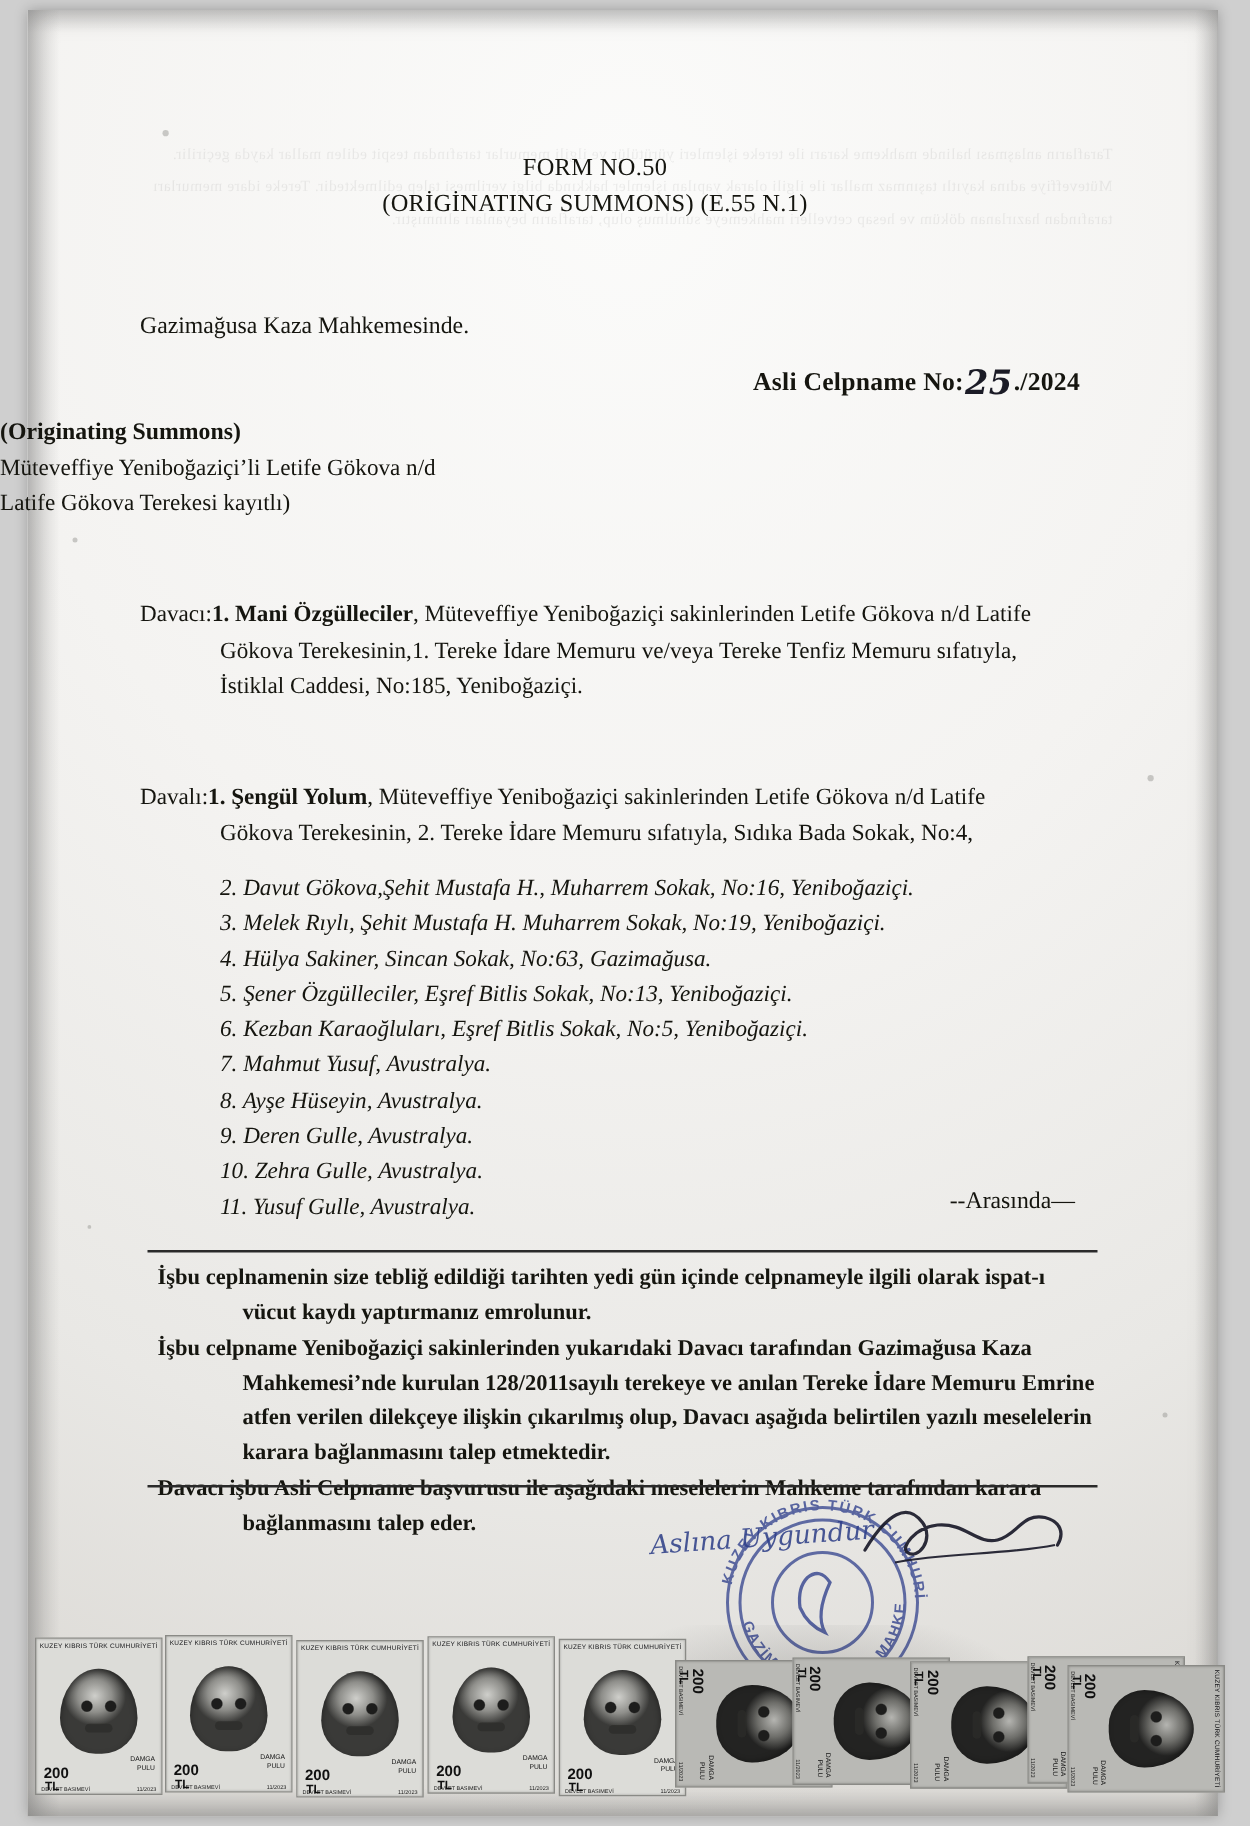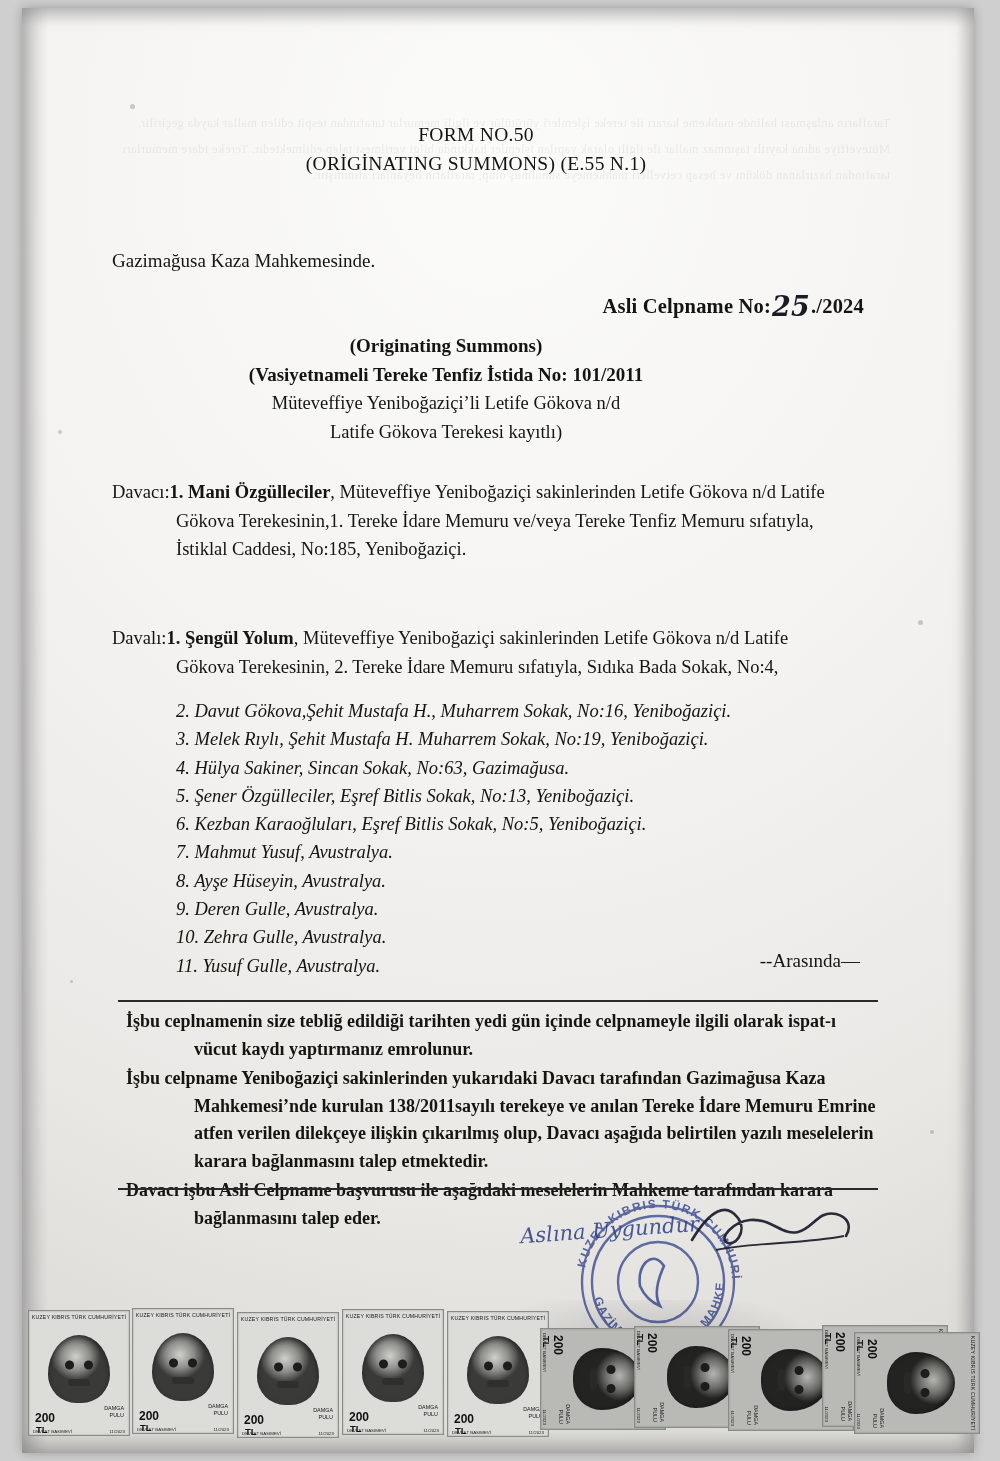--- a/index.html
+++ b/index.html
@@ -34,21 +34,21 @@
   .content{position:absolute;left:0;top:0;width:952px;height:1445px;color:#15150f;}
   .center{text-align:center;}
   .hdr{font-size:19.5px;line-height:29px;letter-spacing:.3px;}
   .hdr .l1{margin-top:120px;font-family:Liberation Serif, serif;}
   .court{position:absolute;left:112px;top:250px;font-size:19px;text-align:right;}
   .celp{position:absolute;right:88px;top:288px;font-size:20.5px;font-weight:bold;letter-spacing:.2px;}
   .celp .hand{
     font-family:"DejaVu Serif", serif;font-size:27px;font-weight:bold;
     font-style:italic;color:#1b1b26;position:relative;top:3px;padding:0 1px;
   }
-  .blk2{position:absolute;left:0;right:60px;top:332px;text-align:center;font-size:18.5px;line-height:28.5px;}
+  .blk2{position:absolute;left:0;right:60px;top:332px;text-align:left;font-size:18.5px;line-height:28.5px;}
   .blk2 .b{font-weight:bold;font-size:19px;}
   .party{position:absolute;left:112px;right:82px;font-size:18.5px;line-height:28.5px;}
   .p1{top:478px;}
   .ile{position:absolute;left:0;right:0;top:572px;text-align:center;font-size:18.5px;}
   .p2{top:624px;}
   .party .ind{display:block;padding-left:64px;text-indent:0;}
   .party .hang{padding-left:64px;text-indent:-64px;}
   .list{position:absolute;left:176px;right:82px;top:697px;font-size:18.5px;line-height:28.3px;}
   .list div{white-space:nowrap;font-style:italic;}
   .arasinda{position:absolute;right:92px;top:950px;font-size:19px;}
@@ -129,21 +129,20 @@
     </div>
 
     <div class="court">Gazimağusa Kaza Mahkemesinde.</div>
 
     <div class="celp">
       <span>Asli Celpname No:</span><span class="hand">25</span><span>./2024</span>
     </div>
 
     <div class="blk2">
       <div class="b">(Originating Summons)</div>
-      <div class="b">(Vasiyetnameli Tereke Tenfiz İstida No: 101/2011</div>
       <div>Müteveffiye Yeniboğaziçi’li Letife Gökova n/d</div>
       <div>Latife Gökova Terekesi kayıtlı)</div>
     </div>
 
     <div class="party p1">
       <div class="hang">
         <span>Davacı:</span><b>1. Mani Özgülleciler</b><span>, Müteveffiye Yeniboğaziçi sakinlerinden Letife Gökova n/d Latife</span>
       </div>
       <div class="ind">Gökova Terekesinin,1. Tereke İdare Memuru ve/veya Tereke Tenfiz Memuru sıfatıyla,</div>
       <div class="ind">İstiklal Caddesi, No:185, Yeniboğaziçi.</div>
@@ -169,21 +168,21 @@
       <div>10. Zehra Gulle, Avustralya.</div>
       <div>11. Yusuf Gulle, Avustralya.</div>
     </div>
 
     <div class="arasinda">--Arasında—</div>
 
     <div class="rule r1"></div>
 
     <div class="body2">
       <p>İşbu ceplnamenin size tebliğ edildiği tarihten yedi gün içinde celpnameyle ilgili olarak ispat-ı vücut kaydı yaptırmanız emrolunur.</p>
-      <p>İşbu celpname Yeniboğaziçi sakinlerinden yukarıdaki Davacı tarafından Gazimağusa Kaza Mahkemesi’nde kurulan 138/2011sayılı terekeye ve anılan Tereke İdare Memuru Emrine atfen verilen dilekçeye ilişkin çıkarılmış olup, Davacı aşağıda belirtilen yazılı meselelerin karara bağlanmasını talep etmektedir.</p>
+      <p>İşbu celpname Yeniboğaziçi sakinlerinden yukarıdaki Davacı tarafından Gazimağusa Kaza Mahkemesi’nde kurulan 128/2011sayılı terekeye ve anılan Tereke İdare Memuru Emrine atfen verilen dilekçeye ilişkin çıkarılmış olup, Davacı aşağıda belirtilen yazılı meselelerin karara bağlanmasını talep etmektedir.</p>
       <p>Davacı işbu Asli Celpname başvurusu ile aşağıdaki meselelerin Mahkeme tarafından karara bağlanmasını talep eder.</p>
     </div>
 
     <div class="rule r2"></div>
 
     <div class="aslinda">Aslına Uygundur</div>
 
     <div class="seal">
       <svg width="196" height="196" viewBox="0 0 196 196">
         <defs>

